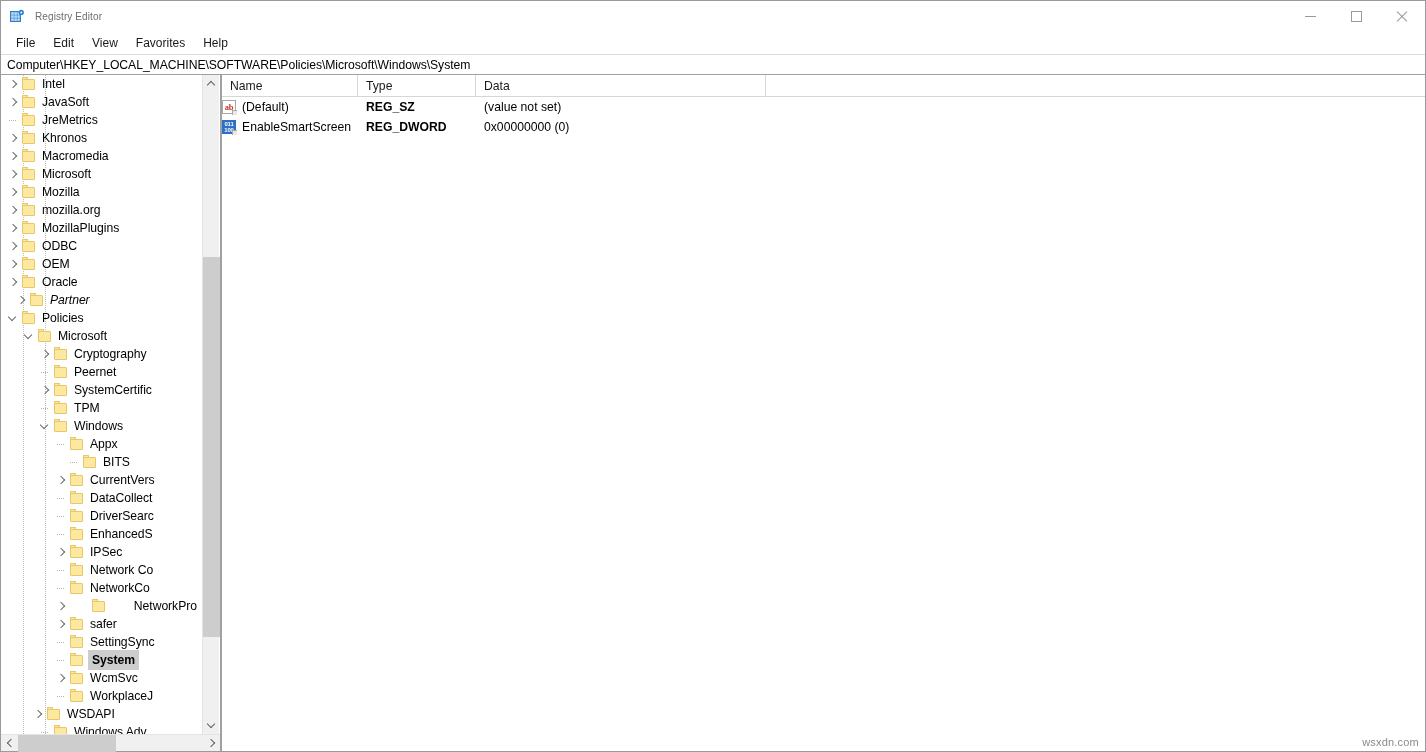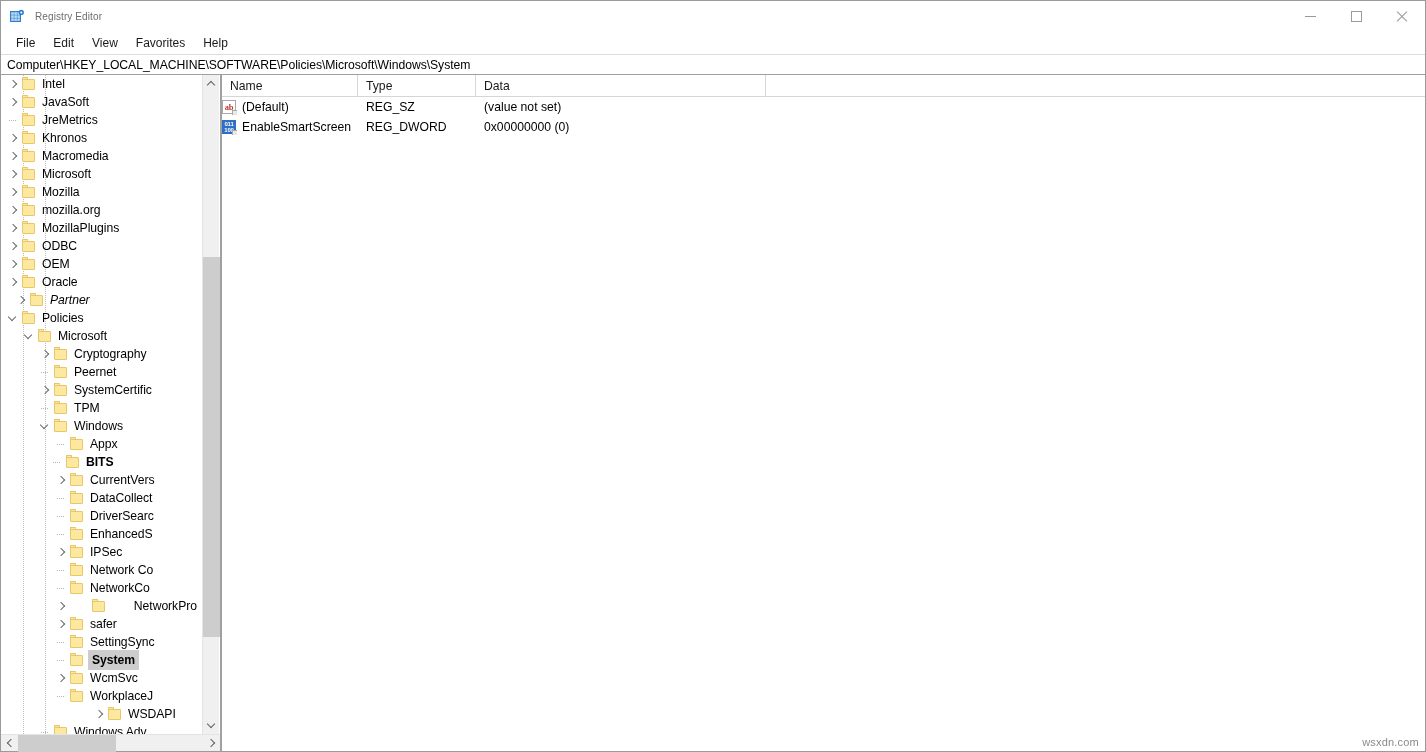--- a/index.html
+++ b/index.html
@@ -225,21 +225,21 @@
   }
   .hcell.c-name { width: 136px; flex: 0 0 136px; }
   .hcell.c-type { width: 118px; flex: 0 0 118px; }
   .hcell.c-data { width: 290px; flex: 0 0 290px; }
   .hcell.c-fill { flex: 1 1 auto; border-right: none; }
 
   .lbody { flex: 1 1 auto; }
   .lrow { height: 20px; display: flex; align-items: center; }
   .lcell { font-size: 12.2px; color: #000000; display:flex; align-items:center; }
   .lcell.c-name { width: 136px; flex: 0 0 136px; }
-  .lcell.c-type { width: 118px; flex: 0 0 118px; padding-left: 8px; }
+  .lcell.c-type { width: 118px; flex: 0 0 118px; padding-left: 8px; font-weight: bold; }
   .lcell.c-data { flex: 1 1 auto; padding-left: 8px; }
 
   
   .vicon { width: 15px; height: 15px; flex:0 0 15px; margin-right: 5px; position:relative; }
   .vicon .page {
     position:absolute; left:0; top:0; width: 14px; height: 14px;
     background: #ffffff; border: 1px solid #a8a8a8;
   }
   .vicon.sz .txt {
     position:absolute; left:0; top:0; width:14px; height:14px;
@@ -523,21 +523,21 @@
               <span class="tlabel">Windows</span>
             </div>
             <div class="trow" style="padding-left: 52px;">
               <div class="dotstub"></div>
               <div class="folder">
                 <span class="ftab"></span>
                 <span class="fbody"></span>
               </div>
               <span class="tlabel">Appx</span>
             </div>
-            <div class="trow" style="padding-left: 48px; font-weight: bold;">
+            <div class="trow" style="padding-left: 65px;">
               <div class="dotstub"></div>
               <div class="folder">
                 <span class="ftab"></span>
                 <span class="fbody"></span>
               </div>
               <span class="tlabel">BITS</span>
             </div>
             <div class="trow" style="padding-left: 52px;">
               <div class="twist">
                 <span class="chev"></span>
@@ -645,21 +645,21 @@
               <span class="tlabel">WcmSvc</span>
             </div>
             <div class="trow" style="padding-left: 52px;">
               <div class="dotstub"></div>
               <div class="folder">
                 <span class="ftab"></span>
                 <span class="fbody"></span>
               </div>
               <span class="tlabel">WorkplaceJ</span>
             </div>
-            <div class="trow" style="padding-left: 52px; margin-left: 38px;">
+            <div class="trow" style="padding-left: 29px;">
               <div class="twist">
                 <span class="chev"></span>
               </div>
               <div class="folder">
                 <span class="ftab"></span>
                 <span class="fbody"></span>
               </div>
               <span class="tlabel">WSDAPI</span>
             </div>
             <div class="trow" style="padding-left: 36px;">

